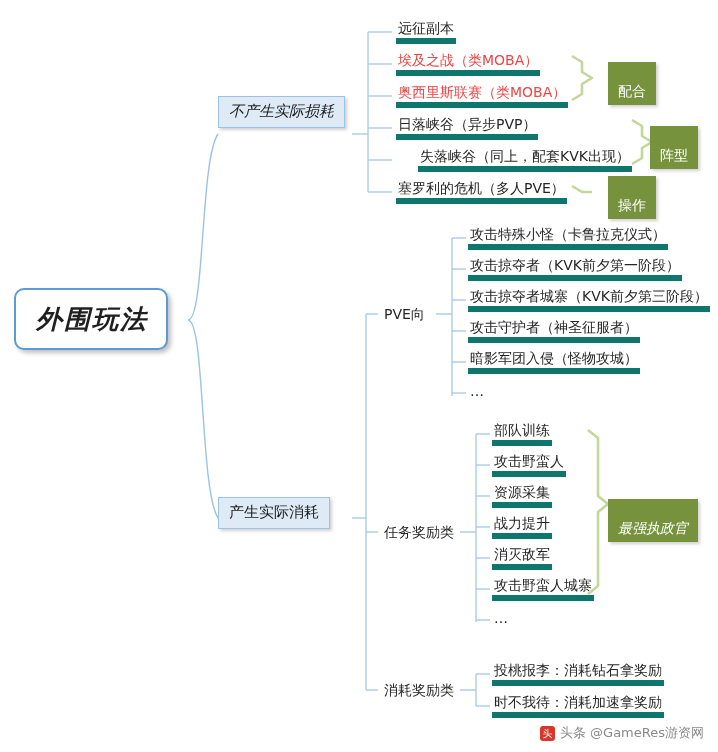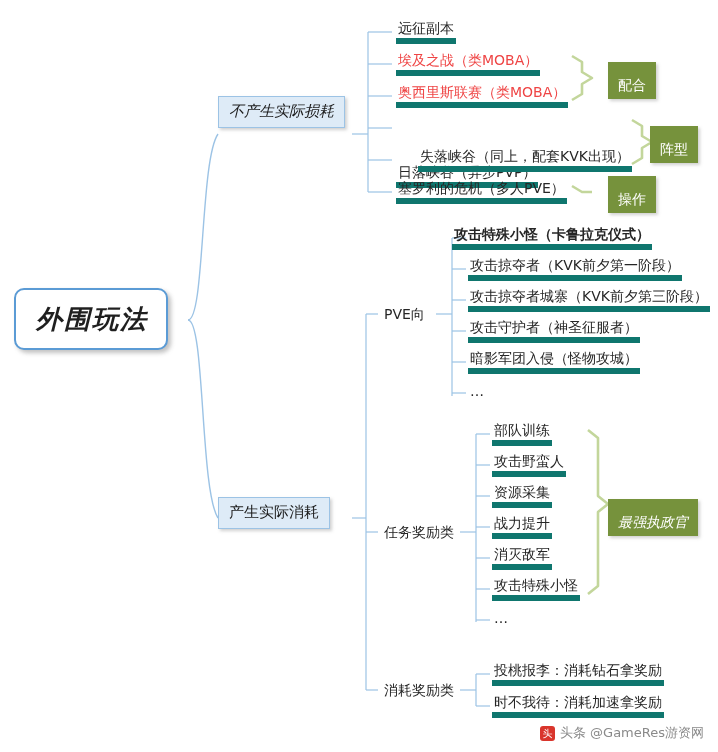--- a/index.html
+++ b/index.html
@@ -70,21 +70,21 @@
   .midlabel {
     color: #262626;
     font-size: 14px;
     padding: 0 2px 3px 2px;
   }
   
   .tag {
     background: #76923c;
     color: #ffffff;
     font-size: 14px;
-    padding: 16px 10px 7px 10px;
+    padding: 22px 10px 7px 10px;
     text-align: center;
     box-shadow: 2px 2px 3px rgba(140,140,140,0.4);
   }
   .tag.wide {
     font-style: italic;
     font-size: 14px;
   }
   .watermark {
     position: absolute;
     right: 14px;
@@ -180,21 +180,21 @@
 
   <div class="node leaf" style="left:396px; top:21px;">
     <span>远征副本</span>
   </div>
   <div class="node leaf orange" style="left:396px; top:53px;">
     <span>埃及之战（类MOBA）</span>
   </div>
   <div class="node leaf orange" style="left:396px; top:85px;">
     <span>奥西里斯联赛（类MOBA）</span>
   </div>
-  <div class="node leaf" style="left:396px; top:117px;margin-top:48px;">
+  <div class="node leaf" style="left:396px; top:117px;">
     <span>日落峡谷（异步PVP）</span>
   </div>
   <div class="node leaf" style="left:396px; top:149px;margin-left:22px;">
     <span>失落峡谷（同上，配套KVK出现）</span>
   </div>
   <div class="node leaf" style="left:396px; top:181px;">
     <span>塞罗利的危机（多人PVE）</span>
   </div>
 
   <div class="node tag" style="left:608px; top:62px;">
@@ -204,21 +204,21 @@
     <span>阵型</span>
   </div>
   <div class="node tag" style="left:608px; top:176px;">
     <span>操作</span>
   </div>
 
   <div class="node midlabel" style="left:382px; top:307px;">
     <span>PVE向</span>
   </div>
 
-  <div class="node leaf" style="left:452px; top:227px;font-weight:bold;">
+  <div class="node leaf" style="left:468px; top:227px;">
     <span>攻击特殊小怪（卡鲁拉克仪式）</span>
   </div>
   <div class="node leaf" style="left:468px; top:258px;text-align:center;">
     <span>攻击掠夺者（KVK前夕第一阶段）</span>
   </div>
   <div class="node leaf" style="left:468px; top:289px;">
     <span>攻击掠夺者城寨（KVK前夕第三阶段）</span>
   </div>
   <div class="node leaf" style="left:468px; top:320px;">
     <span>攻击守护者（神圣征服者）</span>
@@ -243,21 +243,21 @@
   <div class="node leaf" style="left:492px; top:485px;">
     <span>资源采集</span>
   </div>
   <div class="node leaf" style="left:492px; top:516px;">
     <span>战力提升</span>
   </div>
   <div class="node leaf" style="left:492px; top:547px;">
     <span>消灭敌军</span>
   </div>
   <div class="node leaf" style="left:492px; top:578px;">
-    <span>攻击特殊小怪</span>
+    <span>攻击野蛮人城寨</span>
   </div>
   <div class="node leaf noline" style="left:492px; top:611px;">
     <span>…</span>
   </div>
 
   <div class="node tag wide" style="left:608px; top:499px;">
     <span>最强执政官</span>
   </div>
 
   <div class="node midlabel" style="left:382px; top:683px;">

